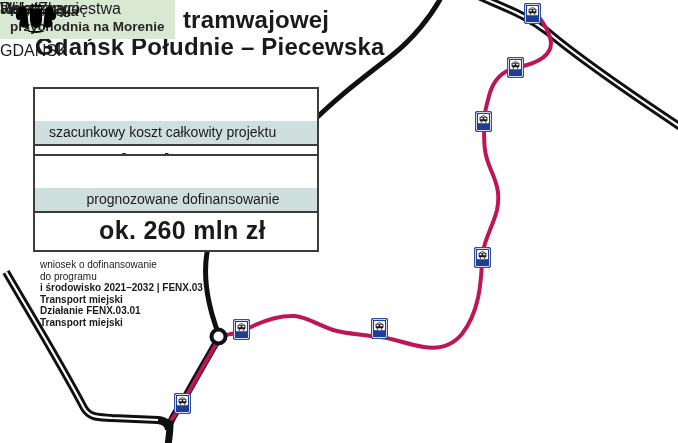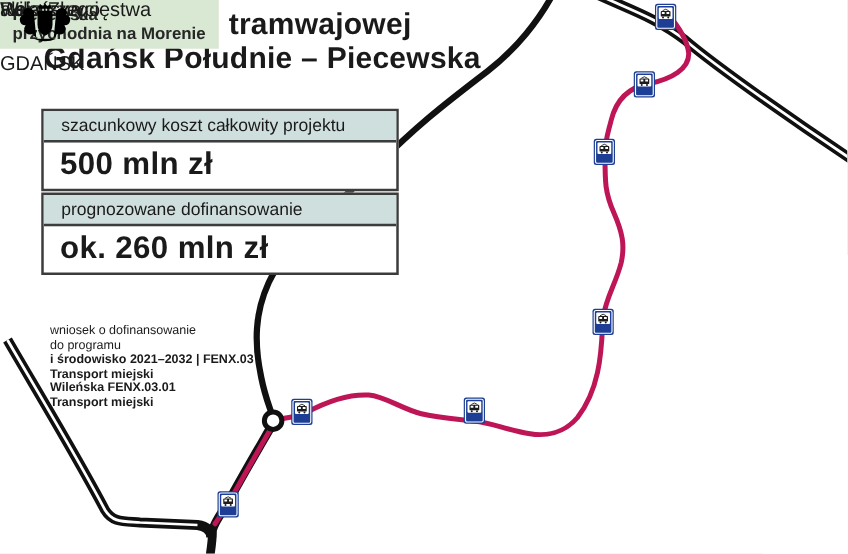--- a/index.html
+++ b/index.html
@@ -24,23 +24,23 @@
   .si-pant{fill:none;stroke:#1c1c1c;stroke-width:0.7;}
   .si-win{fill:#ffffff;}
   .si-wheel{fill:#1c1c1c;}
 
   
   .abs{position:absolute;z-index:2;}
   #page-title{left:35px;top:6px;font-size:24px;line-height:27px;font-weight:700;letter-spacing:.2px;}
 
   .cost-box{left:33px;width:282px;border:2px solid #3c3c3c;background:#fff;}
   #cost-box-total{top:87px;}
-  #cost-box-funding{top:154px;}
+  #cost-box-funding{top:154px;text-align:center;}
   .cost-head{background:var(--c-header-teal,#cfdfde);border-bottom:2px solid #3c3c3c;
-    font-size:14px;font-weight:500;padding:3px 0 4px 14px;}
+    font-size:14px;font-weight:500;padding:3px 0 4px 14px;margin-top:32px;}
   .cost-value{font-size:25px;font-weight:700;padding:3px 0 5px 13px;letter-spacing:.3px;}
 
   #funding-note{left:40px;top:227px;font-size:10px;line-height:11.5px;margin-top:32px;}
   #funding-note .bold{font-weight:700;}
 
   .stop-label{background:var(--c-label-green,#d9e8d2);font-size:13.5px;font-weight:700;
     color:#272727;padding:4px 10px 5px;white-space:nowrap;}
   .stop-label::before{content:'';position:absolute;background:var(--c-label-green,#d9e8d2);}
   .tail-tl::before{left:-10px;top:-14px;width:30px;height:15px;
     clip-path:polygon(0 0,100% 100%,20% 100%);}
@@ -199,21 +199,21 @@
   <div class="abs cost-box" id="cost-box-funding">
     <div class="cost-head">prognozowane dofinansowanie</div>
     <div class="cost-value">ok. 260 mln zł</div>
   </div>
 
   <div class="abs" id="funding-note">
     <div>wniosek o dofinansowanie</div>
     <div>do programu</div>
     <div class="bold">i środowisko 2021–2032 | FENX.03</div>
     <div class="bold">Transport miejski</div>
-    <div class="bold">Wileńska FENX.03.01</div>
+    <div class="bold">Działanie FENX.03.01</div>
     <div class="bold">Transport miejski</div>
   </div>
 
   <div class="abs stop-label tail-tr" id="stop-label-miszewskiego">Miszewskiego</div>
   <div class="abs stop-label tail-tr" id="stop-label-politechnika">Politechnika</div>
   <div class="abs stop-label tail-tl" id="stop-label-studzienka">Studzienka</div>
   <div class="abs stop-label tail-tl" id="stop-label-diabelkowo">Diabełkowo</div>
   <div class="abs stop-label tail-tl" id="stop-label-swissmed">Szpital Swissmed</div>
   <div class="abs stop-label tail-bl" id="stop-label-dobrowolskiego">Dobrowolskiego</div>
   <div class="abs stop-label tail-tl" id="stop-label-piecewska">

